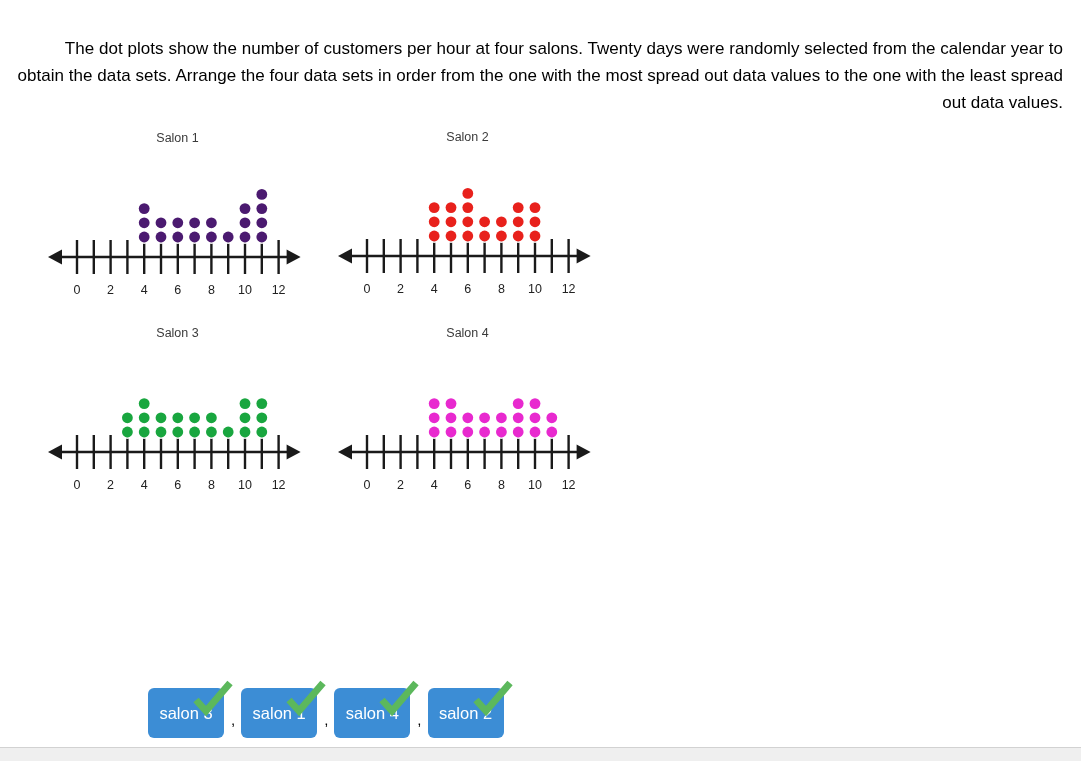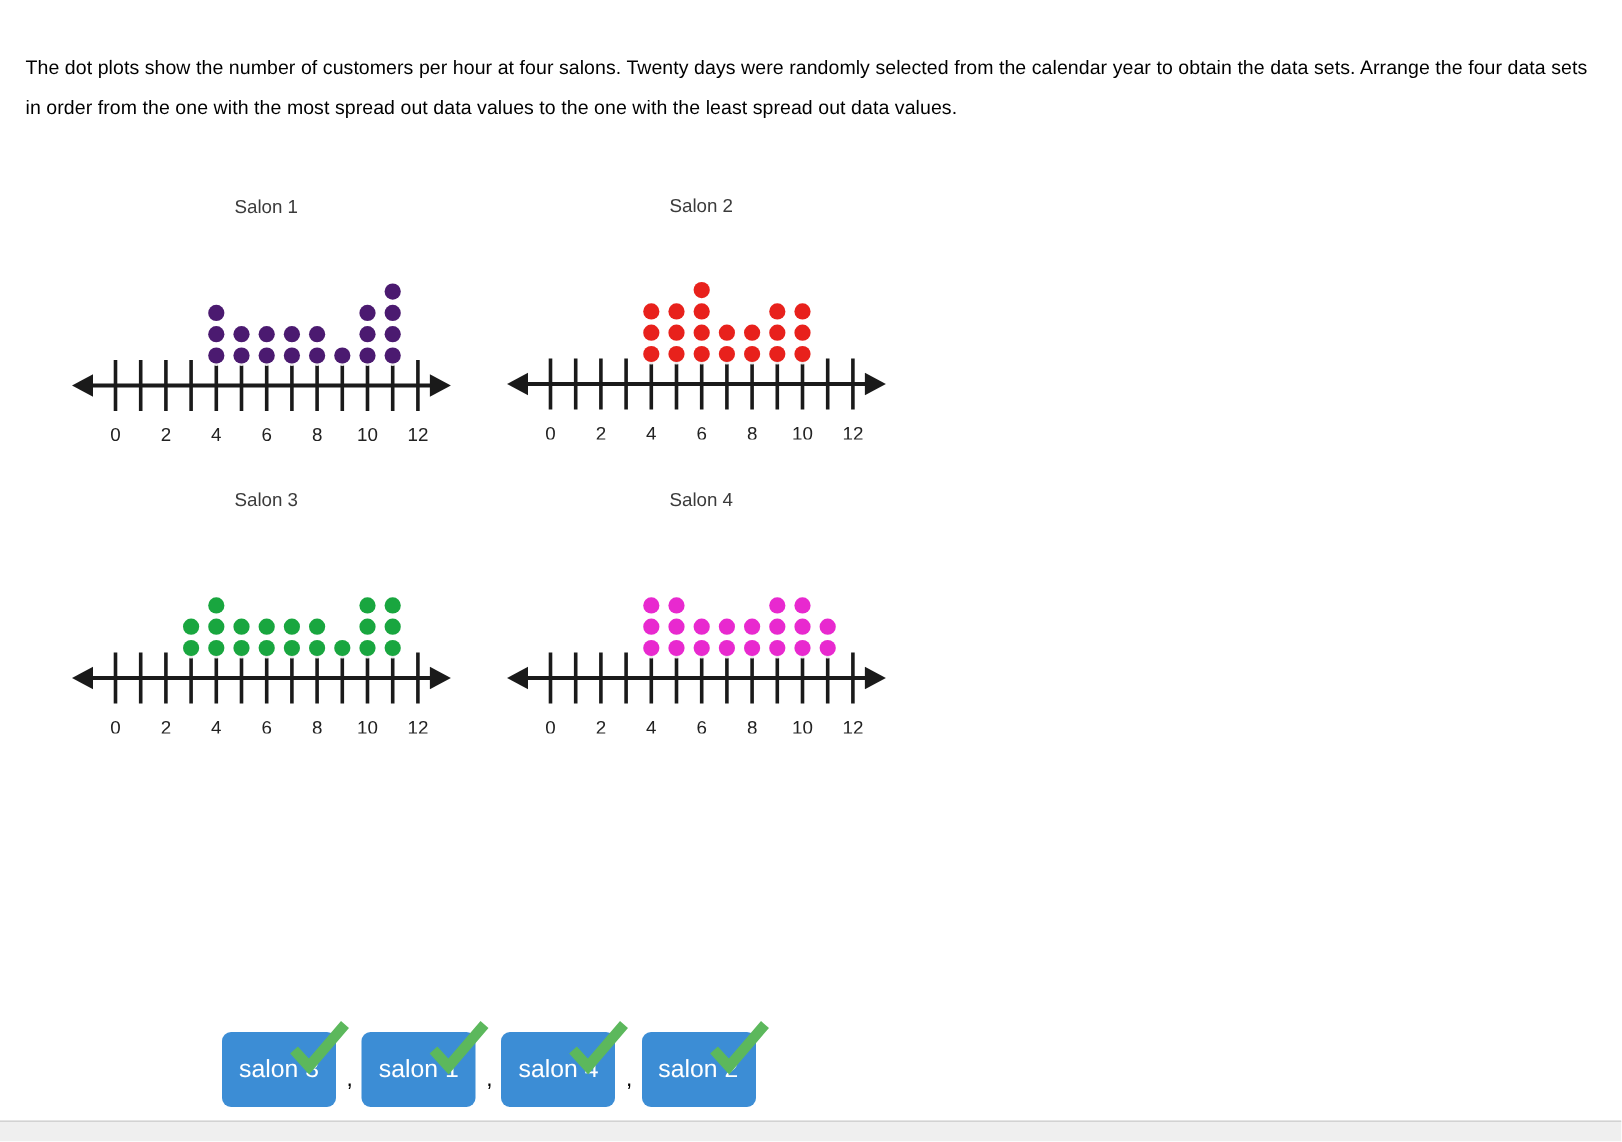--- a/index.html
+++ b/index.html
@@ -9,24 +9,25 @@
     background: #ffffff;
     font-family: "Liberation Sans", sans-serif;
     overflow: hidden;
   }
   #root { position: relative; width: 1081px; height: 761px; background:#fff; }
 
   
   .prompt {
     position: absolute;
     left: 17px; top: 18px; width: 1046px;
-    font-size: 13px;
+    font-size: 17px;
     line-height: 27px;
     color: #000000;
     letter-spacing: 0.05px;
+    text-align: right;
   }
 
   
   .plot { position: absolute; }
   .plot-title {
     position: absolute;
     left: 0; top: 0;
     width: 100%;
     text-align: center;
     font-size: 12.5px;

